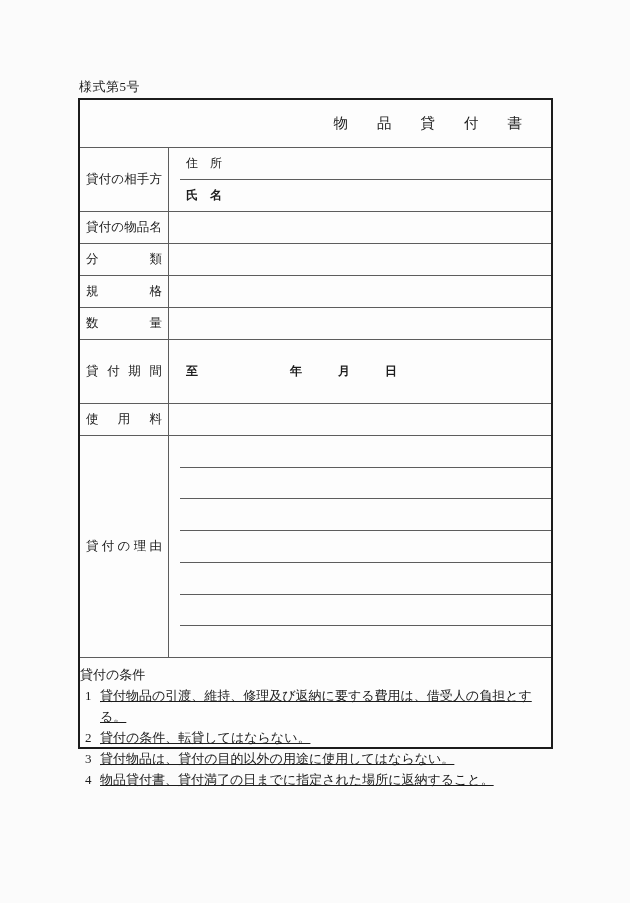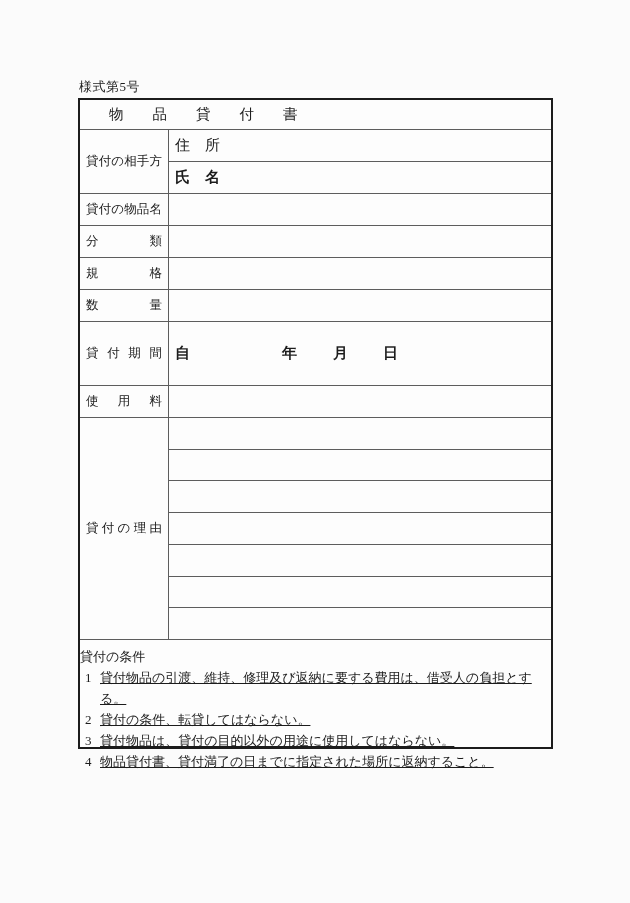--- a/index.html
+++ b/index.html
@@ -39,23 +39,23 @@
   }
   .row {
     display: flex;
     box-sizing: border-box;
     border-bottom: 1px solid #5d5d5d;
     flex: 0 0 auto;
   }
   .row:last-child { border-bottom: none; }
 
   .title-row {
-    height: 30px;
-    align-items: center;
-    justify-content: flex-start;
+    height: 48px;
+    align-items: center;
+    justify-content: flex-end;
   }
   .title-text {
     font-size: 14.5px;
     letter-spacing: 2em;
     padding-left: 2em;
     white-space: nowrap;
   }
 
   .label-cell {
     width: 89px;
@@ -93,21 +93,22 @@
     display: flex;
     flex-direction: column;
   }
   .subrow {
     flex: 1 1 0;
     box-sizing: border-box;
     border-bottom: 1px solid #5d5d5d;
     display: flex;
     align-items: center;
     padding-left: 6px;
-    font-size: 15px;
+    font-size: 12px;
+    margin-left: 11px;
   }
   .subrow:last-child { border-bottom: none; font-weight: bold; }
 
   .date-line { white-space: nowrap; }
   .date-line .p-year  { margin-left: 92px; }
   .date-line .p-month { margin-left: 36px; }
   .date-line .p-day   { margin-left: 35px; }
 
   .conditions-row {
     flex: 1 1 auto;
@@ -209,21 +210,21 @@
       <div class="label-cell">
         <span class="jlabel">
             <span>貸</span>
             <span>付</span>
             <span>期</span>
             <span>間</span>
           </span>
       </div>
       <div class="subrows">
         <div class="subrow">
-          <span class="date-line"><span>自</span><span class="p-year">年</span><span class="p-month">月</span><span class="p-day">日</span></span>
+          <span class="date-line"><span>至</span><span class="p-year">年</span><span class="p-month">月</span><span class="p-day">日</span></span>
         </div>
       </div>
     </div>
 
     <div class="row h32">
       <div class="label-cell">
         <span class="jlabel">
             <span>使</span>
             <span>用</span>
             <span>料</span>

